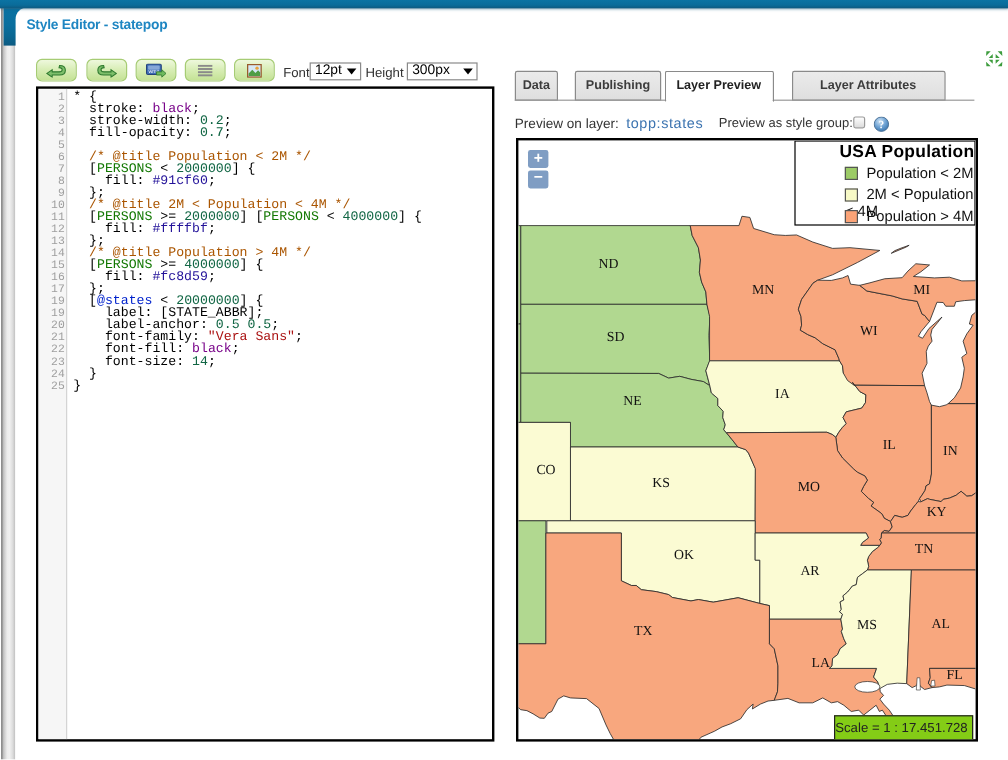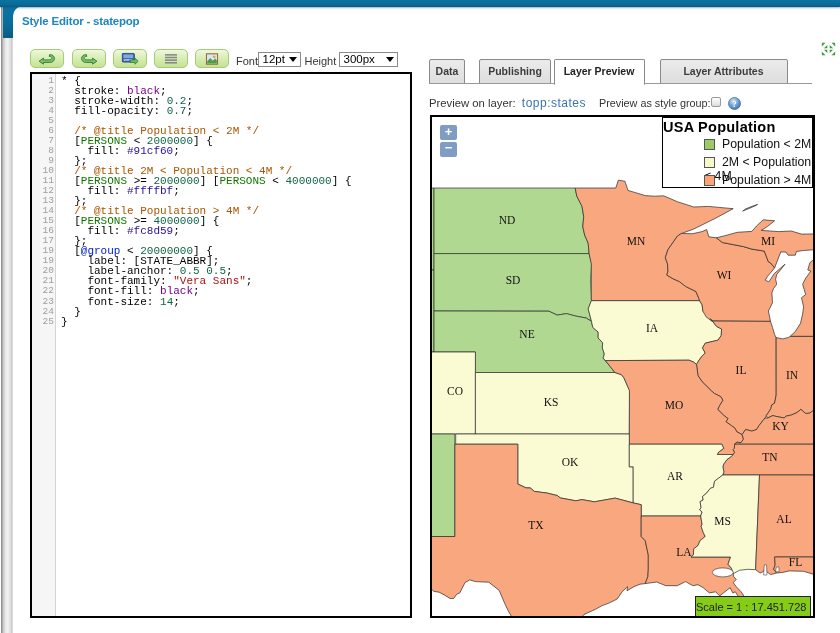--- a/index.html
+++ b/index.html
@@ -71,21 +71,21 @@
   border:2px solid #000; background:#fff; }
 #mapin { position:absolute; left:0; top:0; width:381px; height:499px; overflow:hidden; }
 
 
 .zb { position:absolute; left:8px; width:17px; height:15px; background:#7f9dc3;
   border-radius:2px; color:#fff; font-weight:bold; font-size:13px; text-align:center;
   line-height:14px; }
 
 #leg { position:absolute; left:230px; top:0px; width:151px; height:71px;
   border:1px solid #000; background:#fff; z-index:3; }
-#leg .lt { text-align:left; font-weight:bold; font-size:14.5px; color:#000;
+#leg .lt { text-align:right; font-weight:bold; font-size:14.5px; color:#000;
   margin-top:1px; letter-spacing:0.25px; }
 .lrow { position:absolute; left:4px; font-size:12.3px; color:#111;margin-left:37px; }
 .lsw { display:inline-block; width:11px; height:11px; border:1px solid #555;
   vertical-align:-2px; margin-right:7px; }
 
 #scl { position:absolute; right:2px; bottom:-2px; width:116px; height:22px;
   border:1px solid #222; background:#84cc16; font-size:11px; color:#222;
   text-align:left; line-height:20px; z-index:3; }
 
 
@@ -151,21 +151,21 @@
 <div class="cl"><span class="ln">8</span><span class="ct0">    fill: <i class="ca">#91cf60</i>;</span></div>
 <div class="cl"><span class="ln">9</span><span class="ct0">  };</span></div>
 <div class="cl"><span class="ln">10</span><span class="ct0"><i class="cm">  /* @title 2M &lt; Population &lt; 4M */</i></span></div>
 <div class="cl"><span class="ln">11</span><span class="ct0">  [<i class="ct">PERSONS</i> &gt;= <i class="cn">2000000</i>] [<i class="ct">PERSONS</i> &lt; <i class="cn">4000000</i>] {</span></div>
 <div class="cl"><span class="ln">12</span><span class="ct0">    fill: <i class="ca">#ffffbf</i>;</span></div>
 <div class="cl"><span class="ln">13</span><span class="ct0">  };</span></div>
 <div class="cl"><span class="ln">14</span><span class="ct0"><i class="cm">  /* @title Population &gt; 4M */</i></span></div>
 <div class="cl"><span class="ln">15</span><span class="ct0">  [<i class="ct">PERSONS</i> &gt;= <i class="cn">4000000</i>] {</span></div>
 <div class="cl"><span class="ln">16</span><span class="ct0">    fill: <i class="ca">#fc8d59</i>;</span></div>
 <div class="cl"><span class="ln">17</span><span class="ct0">  };</span></div>
-<div class="cl"><span class="ln">19</span><span class="ct0">  [<i class="cd">@group</i> &lt; <i class="cn">20000000</i>] {</span></div>
+<div class="cl"><span class="ln">19</span><span class="ct0">  [<i class="cd">@states</i> &lt; <i class="cn">20000000</i>] {</span></div>
 <div class="cl"><span class="ln">19</span><span class="ct0">    label: [STATE_ABBR];</span></div>
 <div class="cl"><span class="ln">20</span><span class="ct0">    label-anchor: <i class="cn">0.5</i> <i class="cn">0.5</i>;</span></div>
 <div class="cl"><span class="ln">21</span><span class="ct0">    font-family: <i class="cs">"Vera Sans"</i>;</span></div>
 <div class="cl"><span class="ln">22</span><span class="ct0">    font-fill: <i class="ck">black</i>;</span></div>
 <div class="cl"><span class="ln">23</span><span class="ct0">    font-size: <i class="cn">14</i>;</span></div>
 <div class="cl"><span class="ln">24</span><span class="ct0">  }</span></div>
 <div class="cl"><span class="ln">25</span><span class="ct0">}</span></div>
   </div>
  </div>
 

